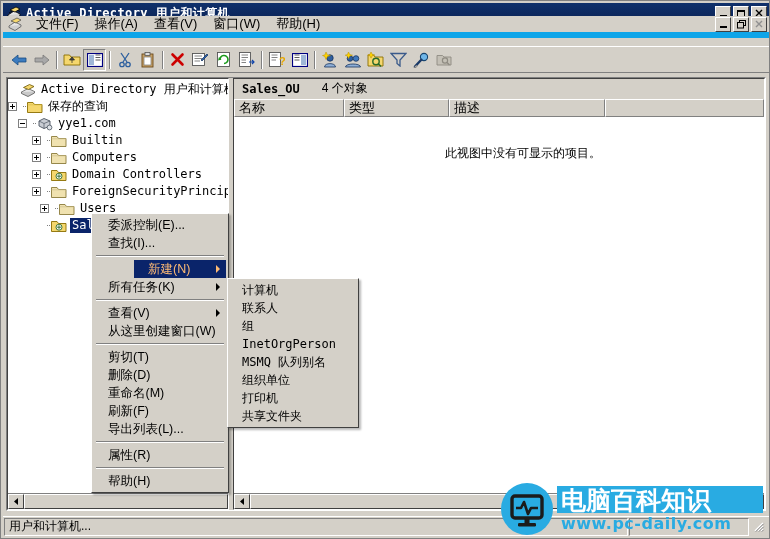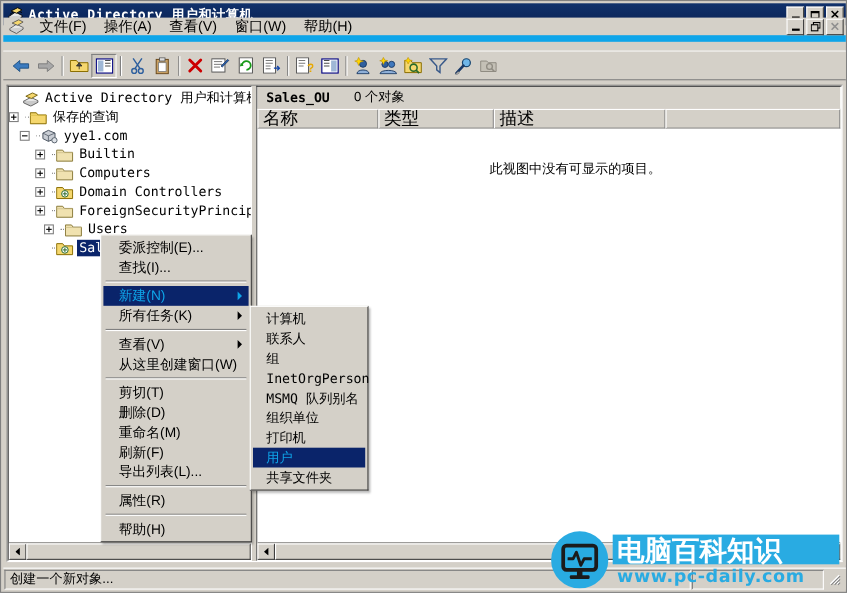--- a/index.html
+++ b/index.html
@@ -202,21 +202,21 @@
     font-size: 12px; font-weight: bold; color: #000;
     border-bottom: 1px solid #d4d0c8;
     flex: none;
   }
   .list-title .lt-count { font-weight: normal; margin-left: 22px; font-family:"Liberation Sans",sans-serif; font-size:12px;}
   .colhdr { display: flex; height: 18px; flex: none; background: #d4d0c8; }
   .col {
     background: #d4d0c8;
     border: 1px solid;
     border-color: #ffffff #808080 #808080 #ffffff;
-    font-size: 16px; color: #000;
+    font-size: 13px; color: #000;
     display: flex; align-items: center;
     padding-left: 4px;
     white-space: nowrap;
     overflow: hidden;
   }
   .list-body { flex: 1; background: #ffffff; position: relative; }
   .empty-msg {
     position: absolute; top: 28px; left: 0; right: 0;
     text-align: center;
     font-size: 12px; color: #000; margin-left: 48px;
@@ -254,31 +254,31 @@
   .ctxmenu {
     position: absolute;
     background: #d4d0c8;
     border: 1px solid;
     border-color: #ffffff #404040 #404040 #ffffff;
     padding: 2px;
     z-index: 50;
     box-shadow: 2px 2px 2px rgba(0,0,0,0.28);
   }
   .ctx-main { left: 90px; top: 212px; width: 138px; }
-  .ctx-sub  { left: 226px; top: 277px; width: 108px; }
+  .ctx-sub  { left: 226px; top: 277px; width: 132px; }
   .ci {
     height: 18px;
     display: flex; align-items: center;
     padding-left: 14px; padding-right: 6px;
     font-size: 12.5px; color: #000;
     white-space: nowrap;
     position: relative;
     font-family: Liberation Sans, sans-serif;
   }
-  .ci.hl { background: #0a246a; color: #0ea5e9; }
+  .ci.hl { background: #0a246a; color: #fdba74; margin-left: 40px; }
   .ci .arrow {
     margin-left: auto;
     width: 0; height: 0;
     border-left: 4px solid currentColor;
     border-top: 4px solid transparent;
     border-bottom: 4px solid transparent;
   }
   .ci-sep { height: 1px; margin: 3px 2px; border-top: 1px solid #808080; border-bottom: 1px solid #ffffff; }
   .ctx-sub .ci { padding-left: 12px; font-family: "DejaVu Sans Mono", monospace; font-size: 12px;}
 
@@ -590,21 +590,21 @@
             <div class="sb-thumb-h"></div>
           </div>
         </div>
       </div>
 
       <div class="splitter"></div>
 
       <div class="list-pane">
         <div class="list-title">
           <span>Sales_OU</span>
-          <span class="lt-count">0 个对象</span>
+          <span class="lt-count">4 个对象</span>
         </div>
         <div class="colhdr">
           <div class="col" style="width:110px">名称</div>
           <div class="col" style="width:105px">类型</div>
           <div class="col" style="width:156px">描述</div>
           <div class="col" style="flex:1"></div>
         </div>
         <div class="list-body">
           <div class="empty-msg">此视图中没有可显示的项目。</div>
           <div class="list-hsb">
@@ -622,21 +622,21 @@
                 </svg>
             </div>
           </div>
         </div>
       </div>
 
     </div>
   </div>
 
   <div class="statusbar">
-    <div class="sb-panel sb-p1">创建一个新对象...</div>
+    <div class="sb-panel sb-p1">用户和计算机...</div>
     <div class="sb-panel sb-p2"></div>
     <div class="sb-grip">
       <svg width="14" height="14" viewBox="0 0 14 14">
         <path d="M12 4 L4 12 M12 7 L7 12 M12 10 L10 12" stroke="#ffffff" stroke-width="1.6"></path>
         <path d="M12.7 4.7 L4.7 12.7 M12.7 7.7 L7.7 12.7 M12.7 10.7 L10.7 12.7" stroke="#808080" stroke-width="1"></path>
       </svg>
     </div>
   </div>
 
   <div class="ctxmenu ctx-main">
@@ -703,23 +703,20 @@
       <span>InetOrgPerson</span>
     </div>
     <div class="ci">
       <span>MSMQ 队列别名</span>
     </div>
     <div class="ci">
       <span>组织单位</span>
     </div>
     <div class="ci">
       <span>打印机</span>
-    </div>
-    <div class="ci hl">
-      <span>用户</span>
     </div>
     <div class="ci">
       <span>共享文件夹</span>
     </div>
   </div>
 
   <div class="watermark">
     <svg width="266" height="56" viewBox="0 0 266 56">
       <circle cx="28" cy="30" r="26" fill="#29ABE2"></circle>
       <rect x="13" y="17" width="30" height="22" rx="3" fill="none" stroke="#1b1b1b" stroke-width="3.4"></rect>

